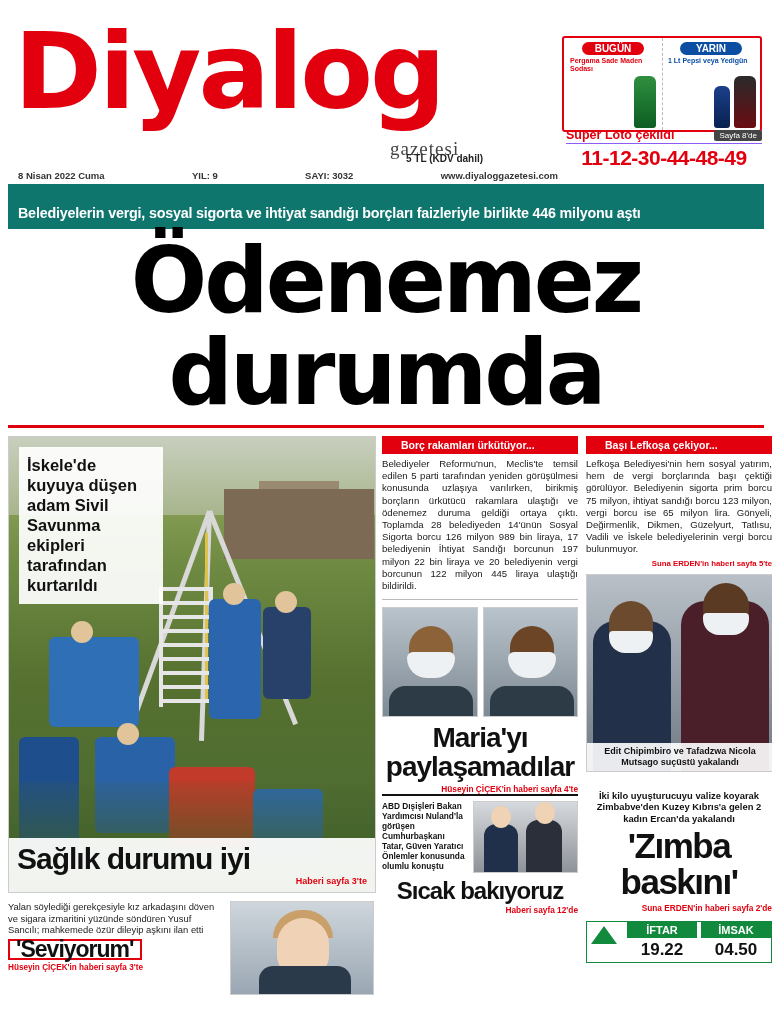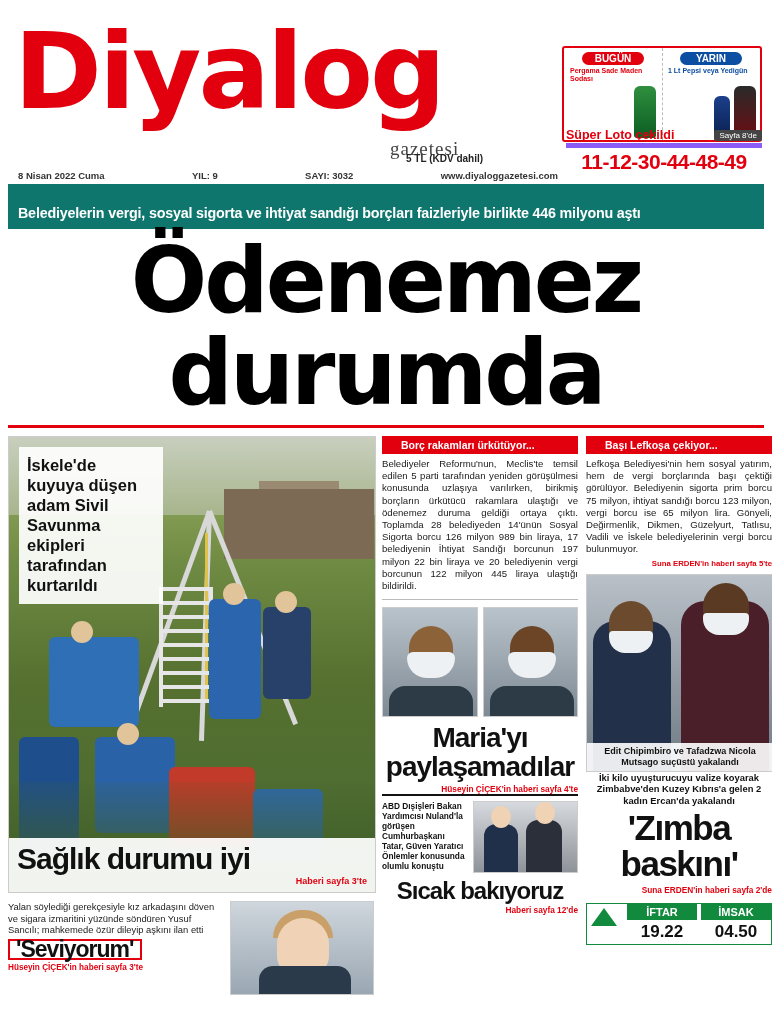--- a/index.html
+++ b/index.html
@@ -38,21 +38,21 @@
     display:flex;justify-content:space-between;
     font-size:9.5px;color:#333;font-weight:bold;
   }
   .mast-line span{white-space:nowrap;}
   .price{
     position:absolute;left:398px;top:133px;font-size:10px;font-weight:bold;color:#222;
   }
 
   
   .promo{
-    position:absolute;right:2px;top:26px;width:196px;height:92px;
+    position:absolute;right:2px;top:16px;width:196px;height:92px;
     border:2px solid #e2000f;border-radius:3px;background:#fff;
     overflow:hidden;
   }
   .promo .half{position:absolute;top:0;width:50%;height:100%;}
   .promo .half.left{left:0;border-right:1px dashed #bbb;}
   .promo .half.right{right:0;}
   .promo .tag{
     display:block;margin:4px auto 2px;width:62px;text-align:center;
     background:#e2000f;color:#fff;font-size:10px;font-weight:bold;
     border-radius:8px;padding:1px 0;
@@ -65,21 +65,21 @@
     background:linear-gradient(180deg,#2f8f3f,#0c5d22);border-radius:6px 6px 3px 3px;
   }
   .bottle.cola{background:linear-gradient(180deg,#2a2a2a,#6b0d12);right:4px;}
   .bottle.cola2{right:30px;width:16px;height:42px;background:linear-gradient(180deg,#1b3f8b,#0a2150);}
 
   .loto{
     position:absolute;right:2px;top:108px;width:196px;
   }
   .loto-head{
     display:flex;align-items:center;justify-content:space-between;
-    border-bottom:5px solid #8b5cf6;padding-bottom:1px;
+    border-bottom:1px solid #8b5cf6;padding-bottom:1px;
   }
   .loto-head .t{color:#e2000f;font-weight:bold;font-size:12.5px;}
   .loto-head .p{background:#444;color:#fff;font-size:8px;padding:1px 5px;border-radius:2px;}
   .loto-nums{
     color:#e2000f;font-weight:bold;font-size:21px;text-align:center;margin-top:2px;letter-spacing:-.5px;
     font-family:"Liberation Sans", sans-serif;
   }
 
   
   .banner{
@@ -204,21 +204,21 @@
   .r-photo .pB{position:absolute;right:4px;bottom:0;width:88px;height:170px;background:#4a1f2a;border-radius:24px 24px 0 0;}
   .r-photo .fA{position:absolute;left:22px;bottom:120px;width:44px;height:50px;border-radius:22px;background:#6b4a2e;}
   .r-photo .fB{position:absolute;right:24px;bottom:136px;width:46px;height:52px;border-radius:23px;background:#5a3a22;}
   .r-photo .mA{position:absolute;left:22px;bottom:118px;width:44px;height:22px;background:#eef1f3;border-radius:4px 4px 16px 16px;}
   .r-photo .mB{position:absolute;right:24px;bottom:136px;width:46px;height:22px;background:#eef1f3;border-radius:4px 4px 16px 16px;}
   .r-cap{
     position:absolute;left:0;bottom:0;width:100%;box-sizing:border-box;
     background:rgba(255,255,255,.9);font-size:9px;font-weight:bold;color:#111;
     text-align:center;padding:3px 4px;line-height:11px;
   }
-  .r-lead{font-size:9.4px;line-height:11.6px;font-weight:bold;text-align:center;margin-top:0;color:#111;}
+  .r-lead{font-size:9.4px;line-height:11.6px;font-weight:bold;text-align:center;margin-top:18px;color:#111;}
   .r-head{
     text-align:center;font-weight:bold;font-size:35px;line-height:36px;color:#111;letter-spacing:-1.5px;margin-top:4px;
   }
   .r-credit{font-size:8.3px;font-weight:bold;color:#e2000f;text-align:right;margin-top:3px;}
 
   
   .times{display:flex;gap:4px;margin-top:8px;border:1px solid #128a3d;}
   .tbox{flex:1;text-align:center;}
   .tbox .lbl{background:#128a3d;color:#fff;font-size:11px;font-weight:bold;padding:2px 0;}
   .tbox .val{font-size:17px;font-weight:bold;color:#111;padding:2px 0;}

